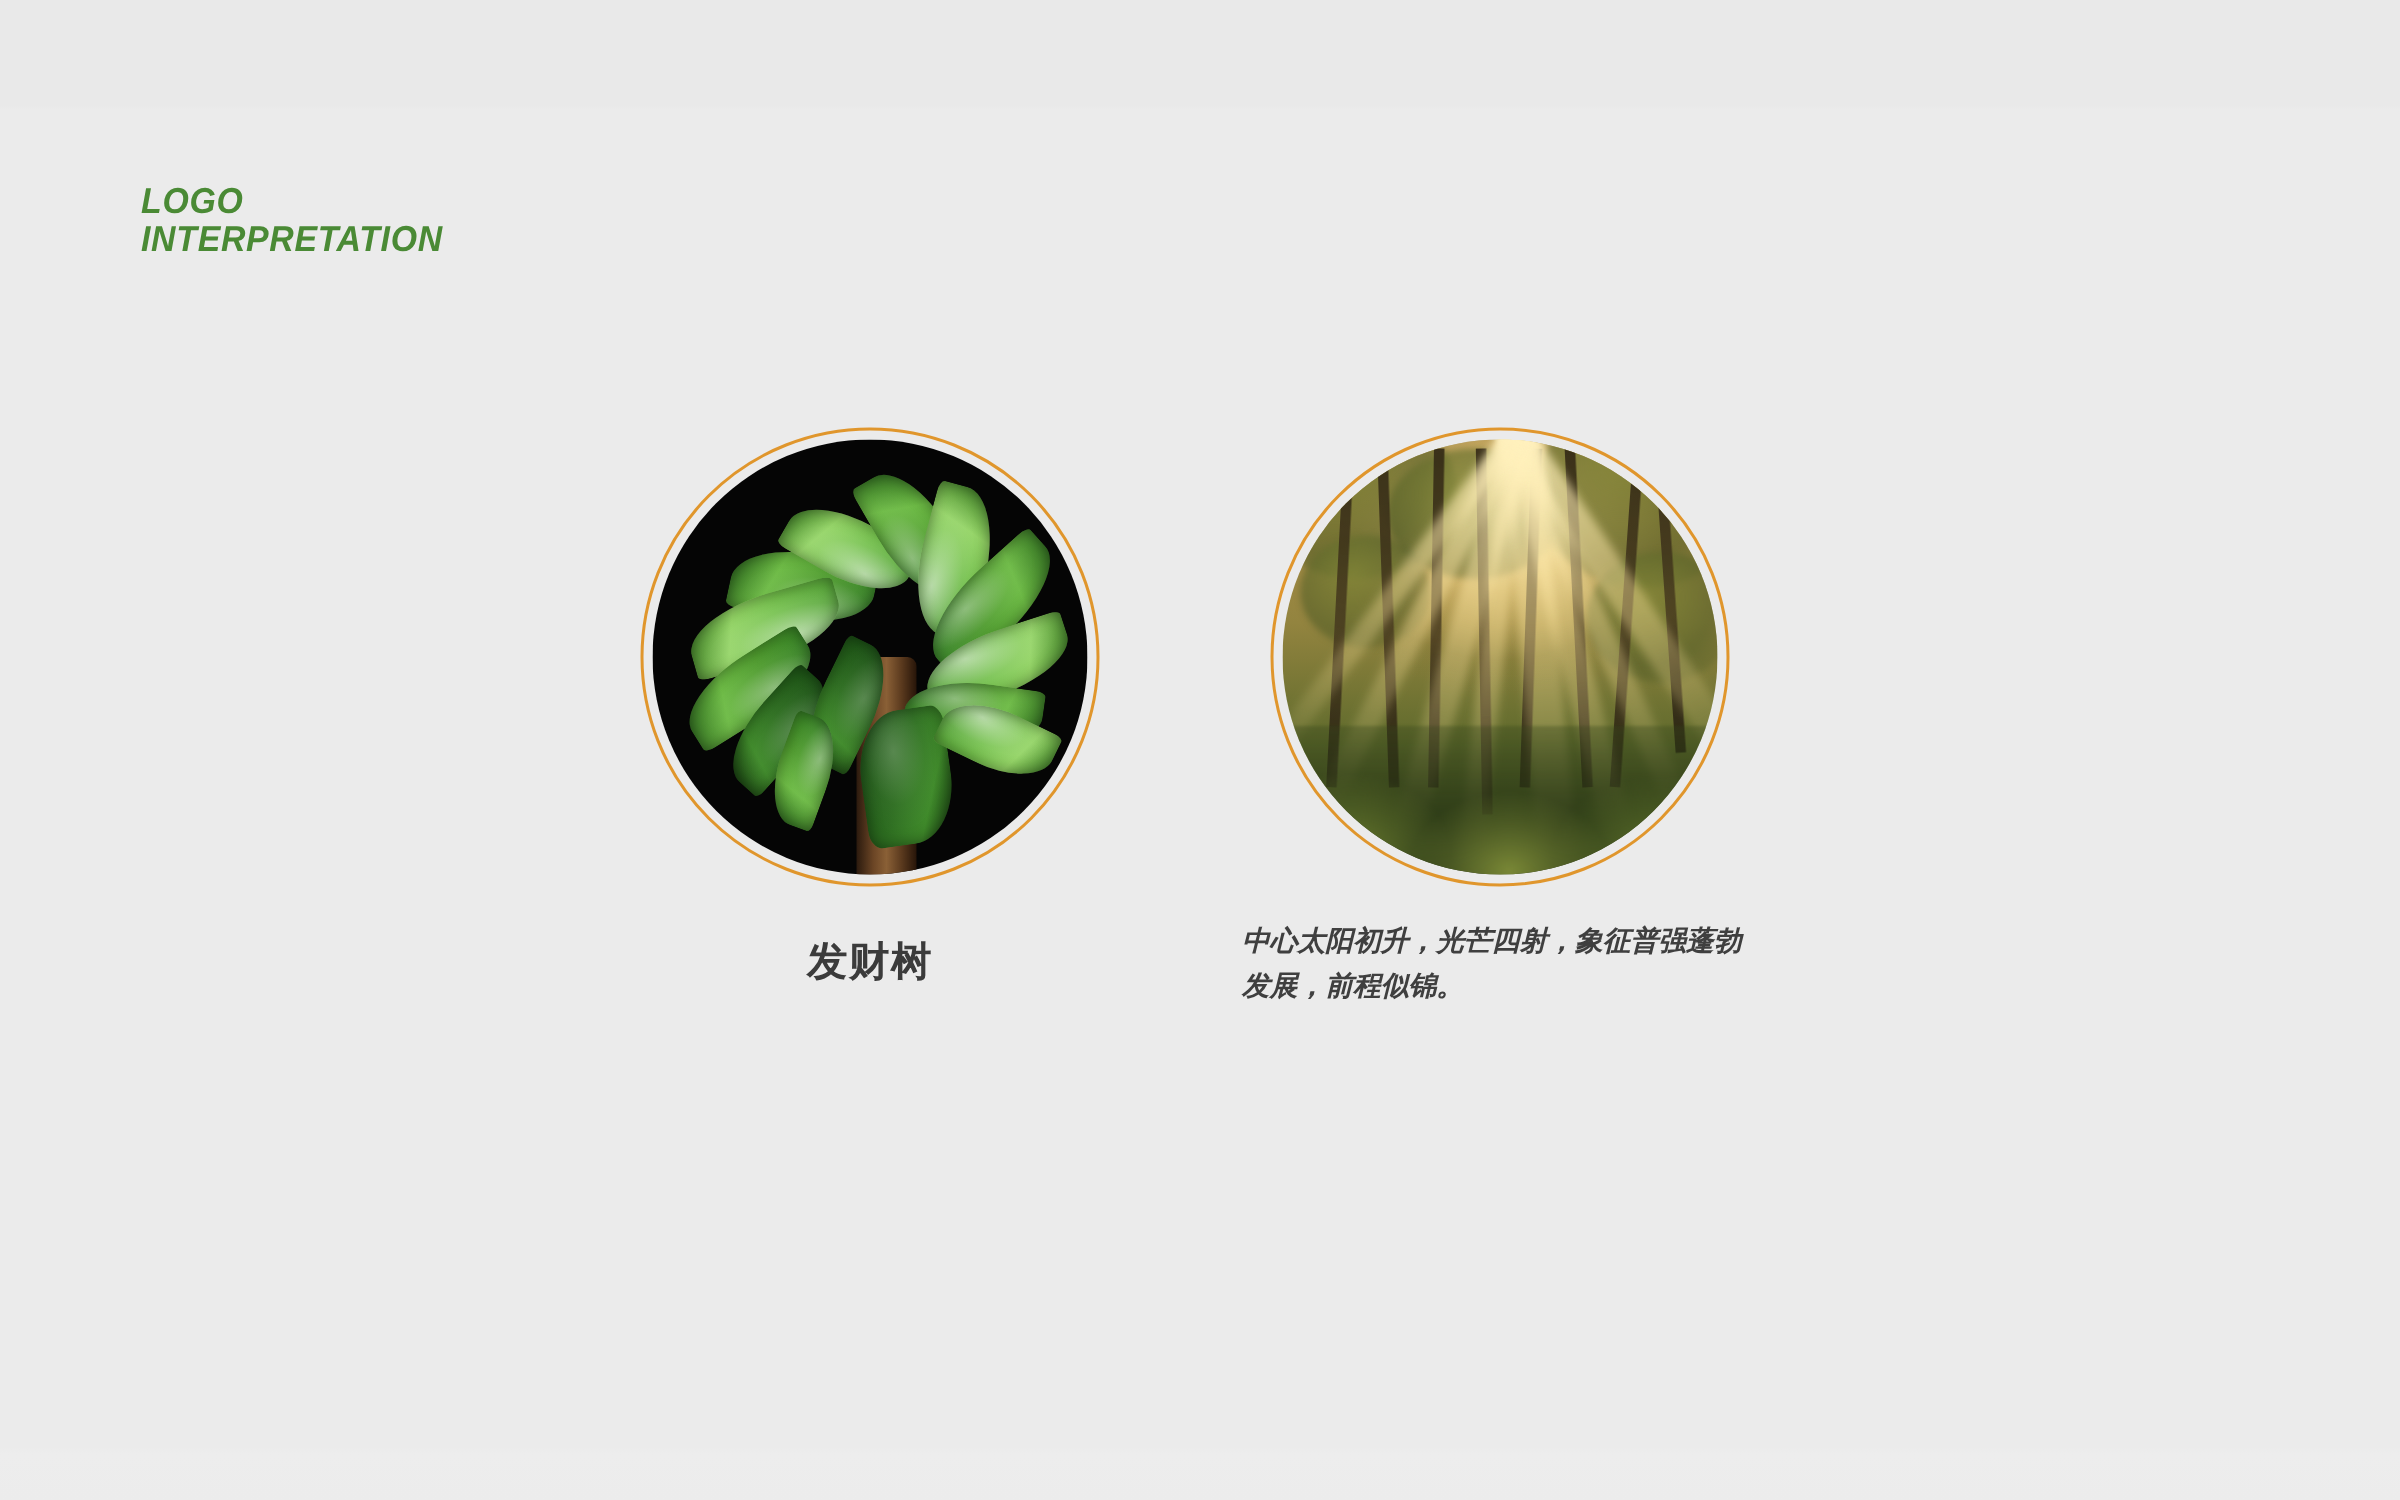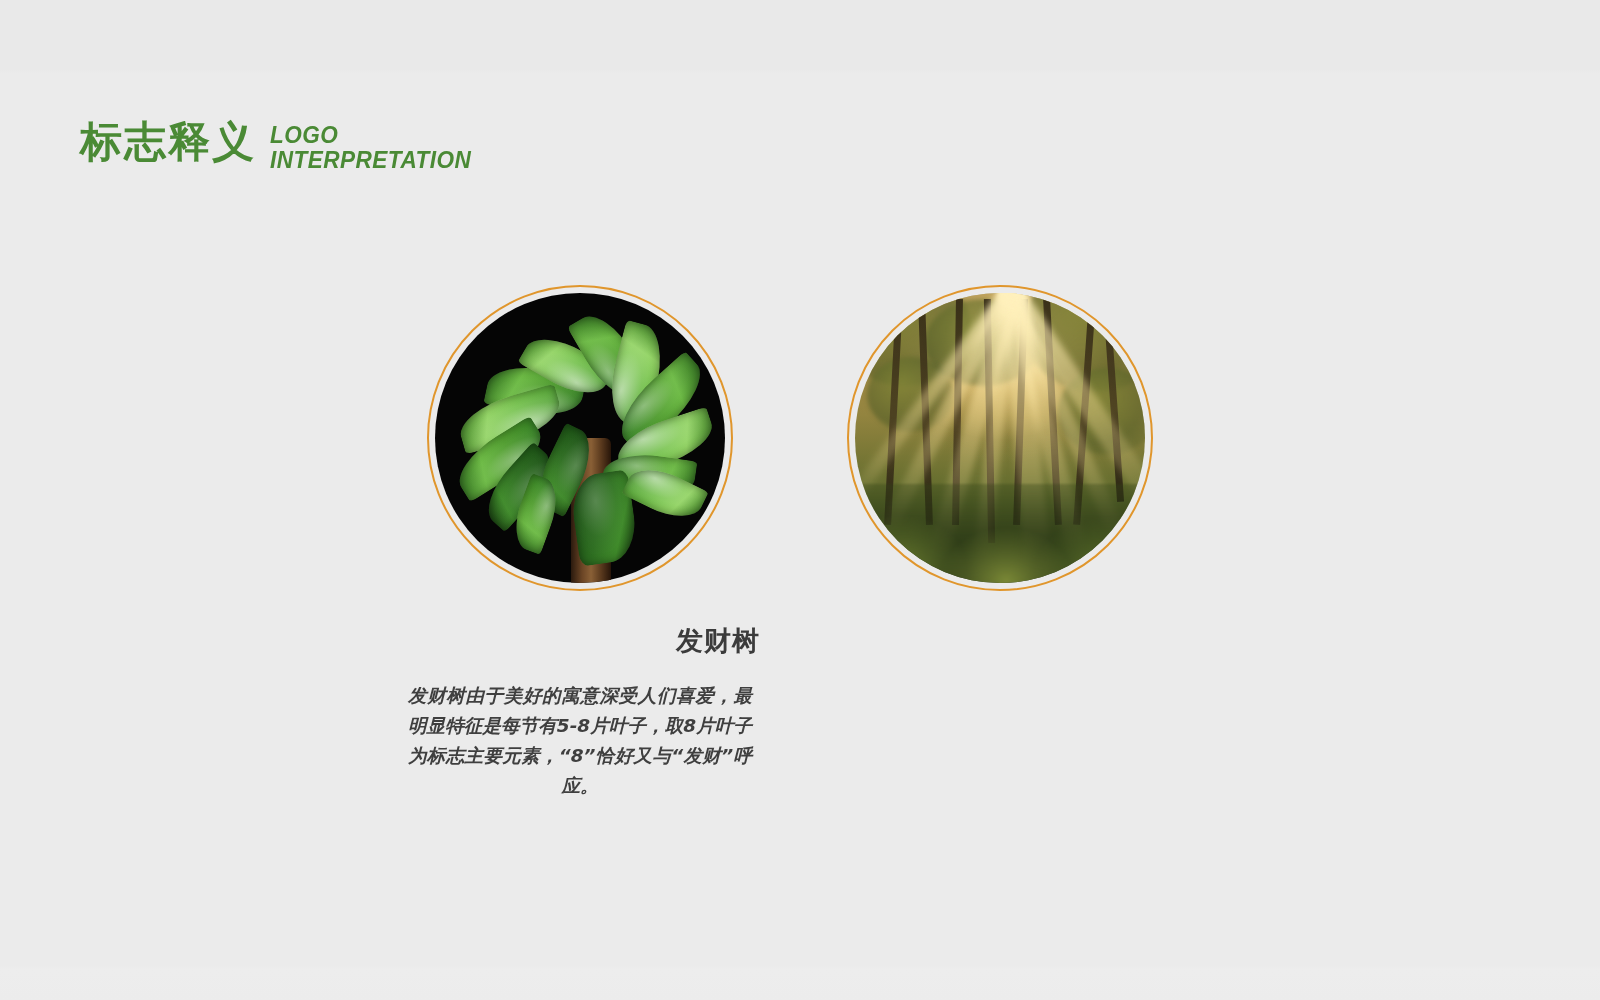--- a/index.html
+++ b/index.html
@@ -167,21 +167,21 @@
       radial-gradient(ellipse 30% 70% at 18% 80%, rgba(108,126,48,0.95) 0%, rgba(60,76,26,0) 72%),
       radial-gradient(ellipse 30% 70% at 52% 92%, rgba(126,140,56,0.95) 0%, rgba(60,76,26,0) 72%),
       radial-gradient(ellipse 32% 70% at 84% 82%, rgba(96,116,44,0.95) 0%, rgba(54,70,24,0) 72%),
       linear-gradient(180deg, rgba(55,70,26,0.35) 0%, rgba(38,52,20,0.95) 100%);
     filter: blur(1.2px);
   }
 
   
   .cap-title {
     margin-top: 32px;
-    text-align: right;
+    text-align: center;
     font-family: "DejaVu Sans", "Liberation Sans", sans-serif;
     font-size: 27px;
     font-weight: 700;
     color: #3b3b3b;
     letter-spacing: 1px;
   }
   .cap-body {
     margin-top: 22px;
     font-family: "DejaVu Sans", "Liberation Sans", sans-serif;
     font-size: 18.5px;
@@ -192,21 +192,20 @@
   }
   .cap-body.justify { text-align: justify; text-align-last: center; padding: 0 8px; }
   .cap-body.left    { text-align: left; padding: 0 8px; }
 </style>
 </head>
 <body>
 
 <div id="slide">
 
   <div class="header">
-    <div class="header-cn">标志释义</div>
     <div class="header-en">
       <span>LOGO</span>
       <span>INTERPRETATION</span>
     </div>
   </div>
 
   <div class="col col-left">
     <div class="circle-wrap">
       <div class="ring"></div>
       <div class="photo">
@@ -224,21 +223,20 @@
           <div class="leaf light" style="left:62%;top:44%;width:100px;height:42px;transform:rotate(-18deg);"></div>
           <div class="leaf" style="left:58%;top:56%;width:92px;height:42px;transform:rotate(8deg);"></div>
           <div class="leaf dark" style="left:48%;top:62%;width:60px;height:90px;transform:rotate(-8deg);border-radius:50% 14% 50% 14%;"></div>
           <div class="leaf dark" style="left:30%;top:54%;width:86px;height:40px;transform:rotate(-244deg);"></div>
           <div class="leaf light" style="left:66%;top:62%;width:78px;height:40px;transform:rotate(26deg);"></div>
           <div class="leaf" style="left:22%;top:70%;width:74px;height:36px;transform:rotate(-250deg);"></div>
         </div>
       </div>
     </div>
     <div class="cap-title">发财树</div>
-    <div class="cap-body justify">发财树由于美好的寓意深受人们喜爱，最明显特征是每节有5-8片叶子，取8片叶子为标志主要元素，“8”恰好又与“发财”呼应。</div>
   </div>
 
   <div class="col col-right">
     <div class="circle-wrap">
       <div class="ring"></div>
       <div class="photo">
         <div class="photo-inner">
           <div class="forest-bg"></div>
           <div class="canopy" style="left:-6%;top:-8%;width:46%;height:40%;"></div>
           <div class="canopy" style="left:58%;top:-10%;width:50%;height:44%;"></div>
@@ -258,15 +256,16 @@
           <div class="ray" style="left:50%;transform:rotate(-14deg);width:20px;"></div>
           <div class="ray" style="left:50%;transform:rotate(-5deg);width:26px;"></div>
           <div class="ray" style="left:51%;transform:rotate(6deg);"></div>
           <div class="ray" style="left:52%;transform:rotate(16deg);width:20px;"></div>
           <div class="ray" style="left:52%;transform:rotate(27deg);"></div>
           <div class="ray" style="left:53%;transform:rotate(37deg);width:14px;"></div>
           <div class="undergrowth"></div>
         </div>
       </div>
     </div>
+    <div class="cap-body left">中心太阳初升，光芒四射，象征普强蓬勃发展，前程似锦。</div>
   </div>
 
 </div>
 
 </body></html>

